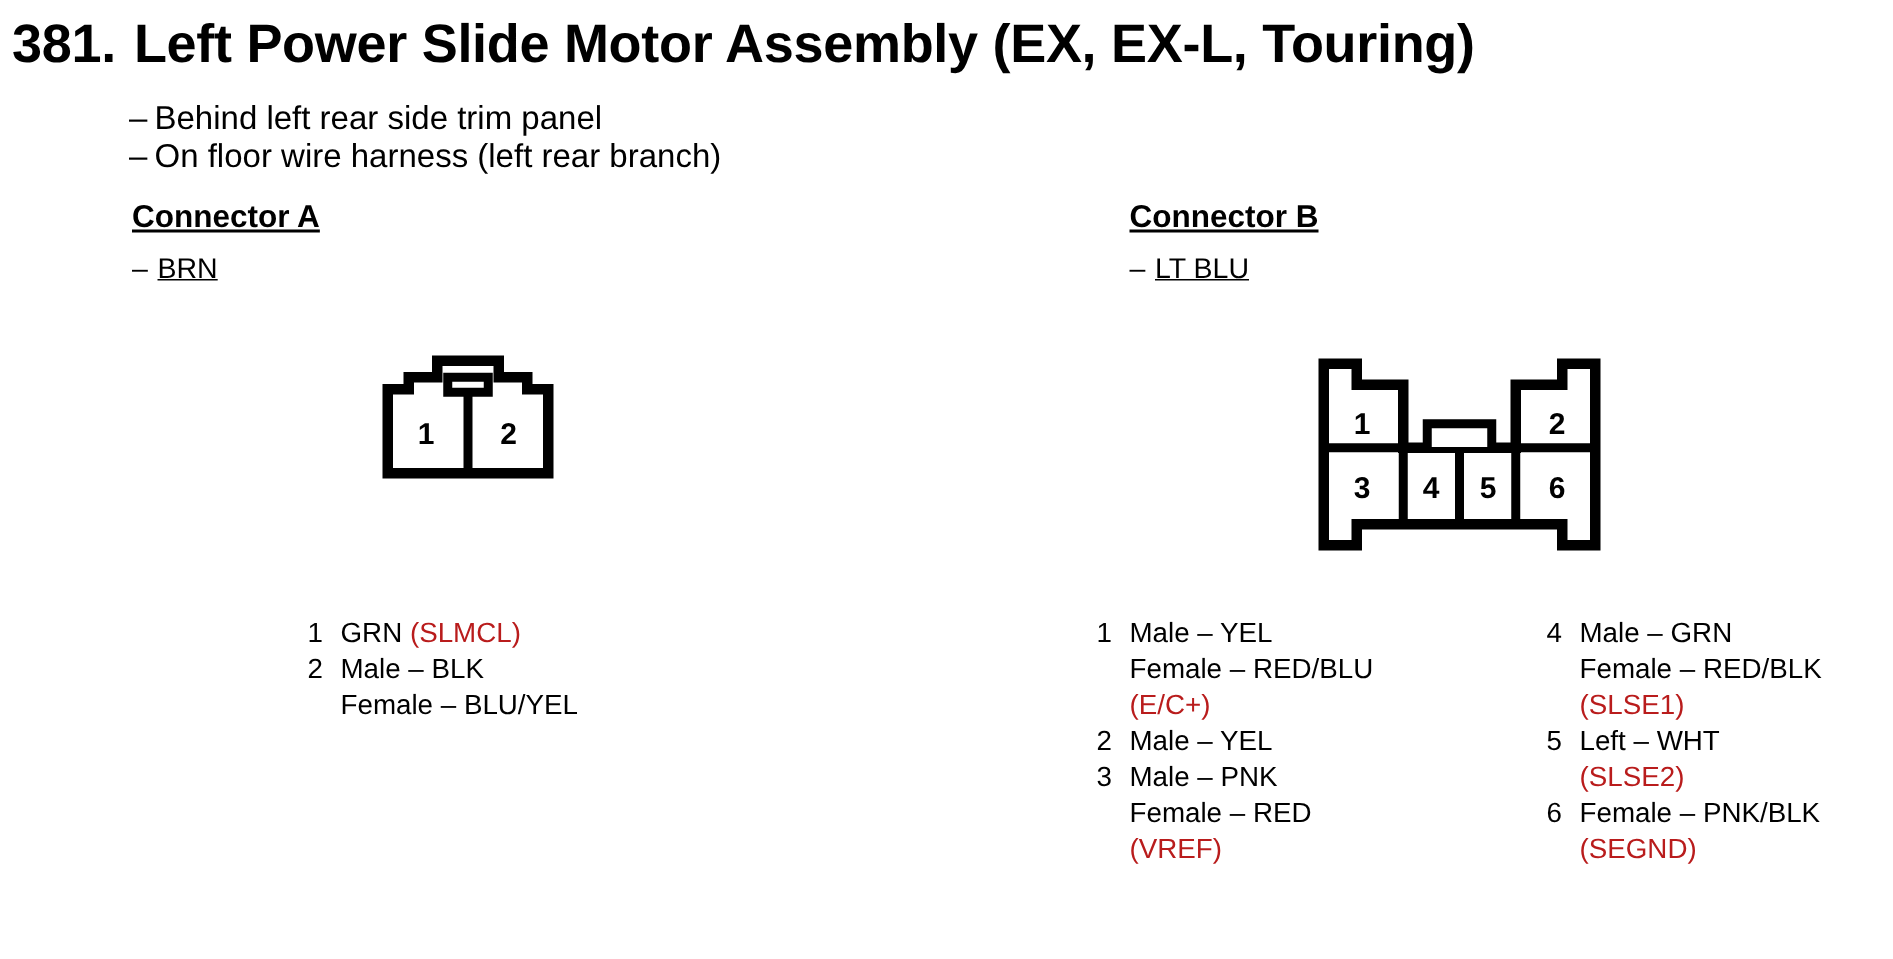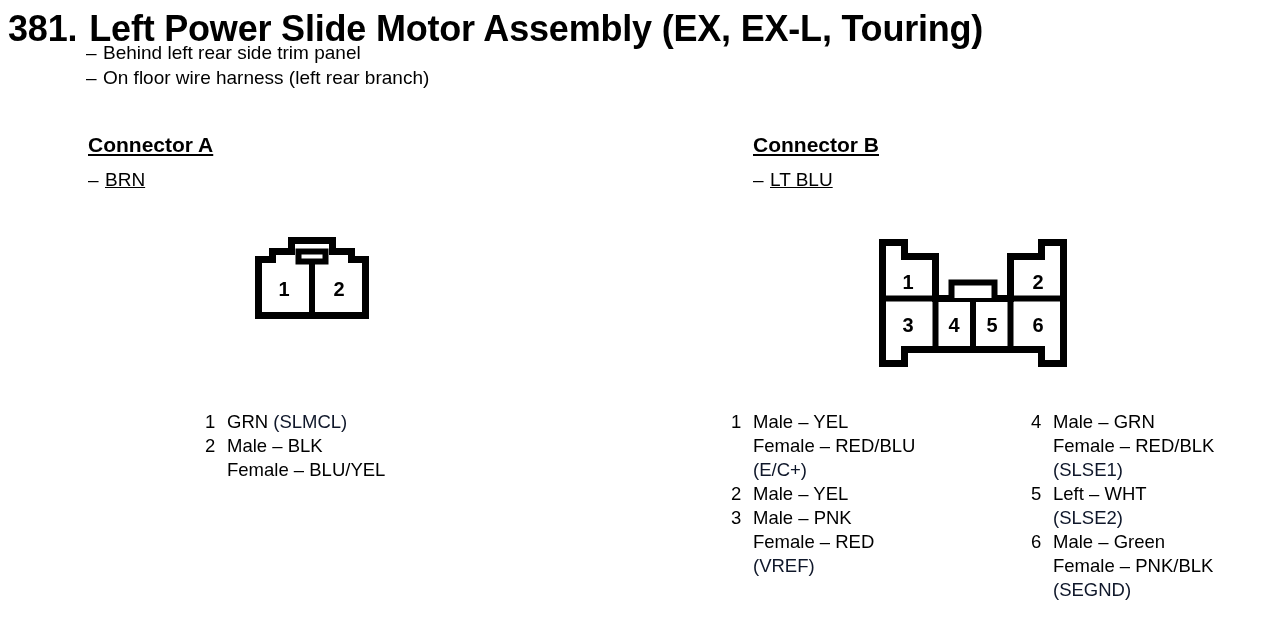--- a/index.html
+++ b/index.html
@@ -27,22 +27,22 @@
     letter-spacing: -0.2px;
     white-space: nowrap;
   }
   #page-title .num {
     margin-right: 12px;
   }
 
   #location-notes {
     position: absolute;
     left: 86px;
-    top: 40px;
-    font-size: 19px;
+    top: 66px;
+    font-size: 22px;
     line-height: 25px;
   }
   #location-notes .note {
     white-space: nowrap;
   }
   #location-notes .note .dash {
     display: inline-block;
     width: 17px;
   }
 
@@ -100,21 +100,21 @@
     flex: 0 0 22px;
     text-align: left;
   }
   .pin-lines {
     flex: 1 1 auto;
   }
   .pin-line {
     white-space: nowrap;
   }
   .pin-signal {
-    color: #0f172a;
+    color: #b91c1c;
     white-space: nowrap;
   }
 </style>
 </head>
 <body>
 
 <div id="page-title">
   <span class="num">381.</span><span>Left Power Slide Motor Assembly (EX, EX-L, Touring)</span>
 </div>
 
@@ -259,18 +259,17 @@
     <div class="pin-entry">
       <span class="pin-number">5</span>
       <span class="pin-lines">
         <div class="pin-line">Left – WHT</div>
         <div class="pin-signal">(SLSE2)</div>
       </span>
     </div>
     <div class="pin-entry">
       <span class="pin-number">6</span>
       <span class="pin-lines">
-        <div class="pin-line">Male – Green</div>
         <div class="pin-line">Female – PNK/BLK</div>
         <div class="pin-signal">(SEGND)</div>
       </span>
     </div>
   </div>
 
 </body></html>

